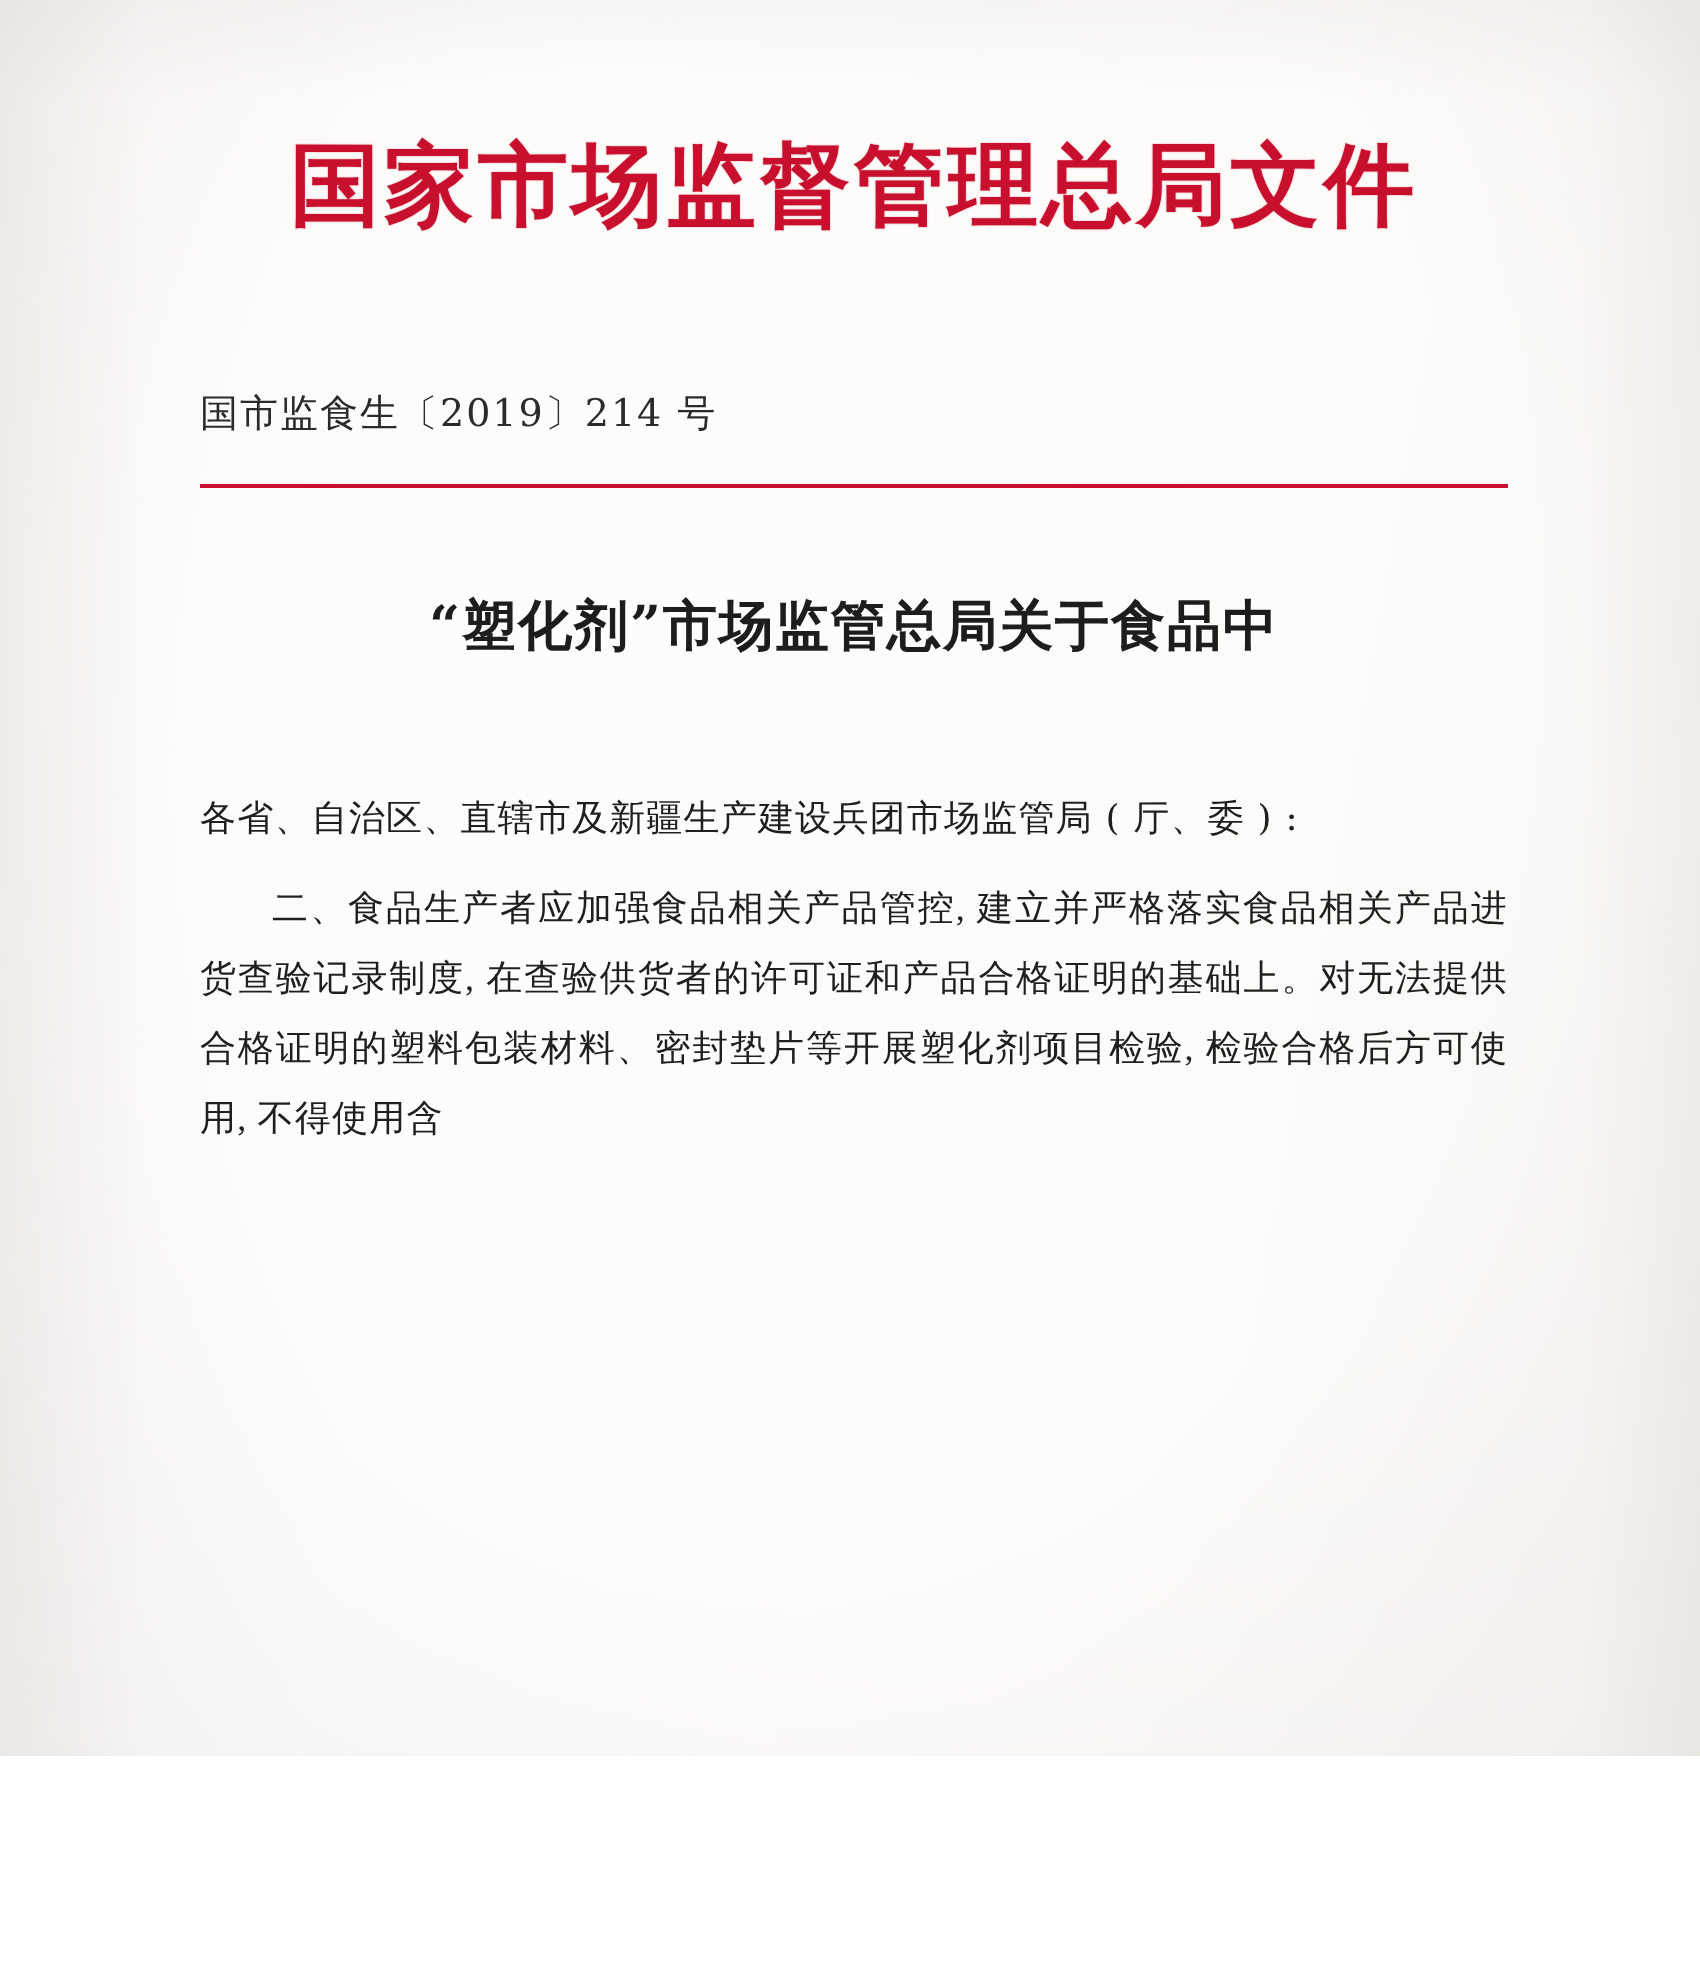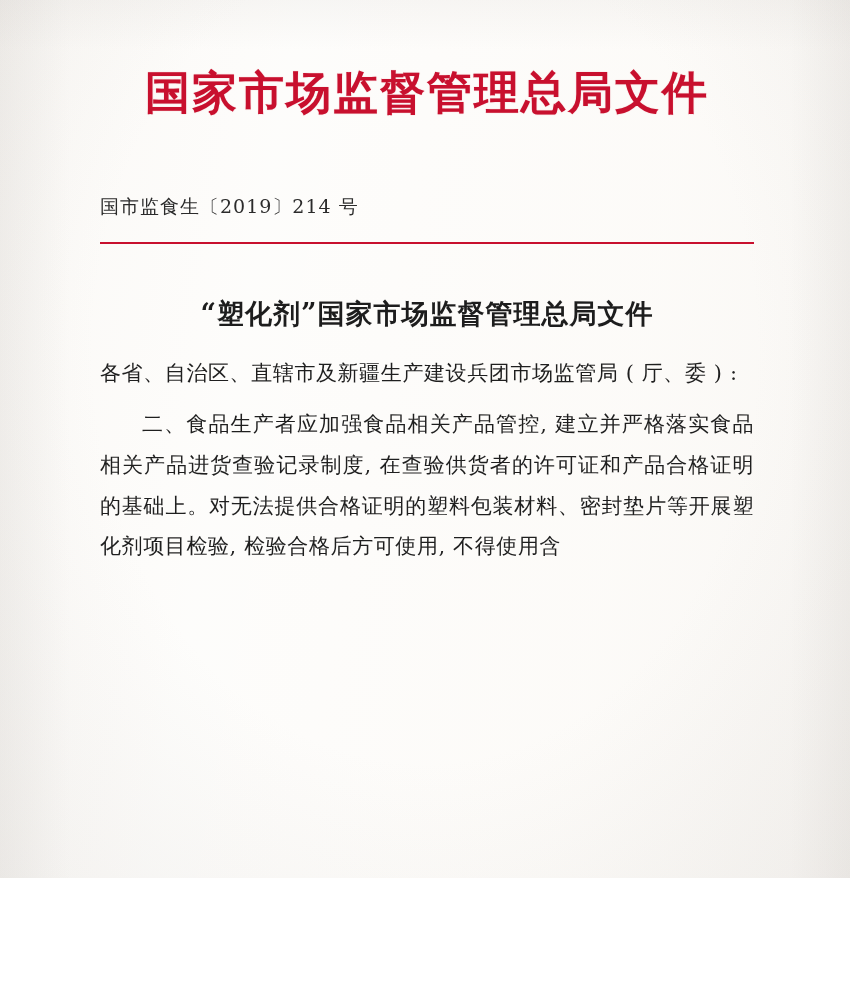--- a/index.html
+++ b/index.html
@@ -85,56 +85,57 @@
     color: #1d1d1d;
     line-height: 1.62;
     letter-spacing: 1px;
   }
   .doc-title .line2 {
     display: block;
   }
 
   
   .content {
-    margin-top: 17px;
-    font-size: 21px;
+    margin-top: 56px;
+    font-size: 18px;
     color: #1f1f1f;
     line-height: 1.95;
     letter-spacing: 0.6px;
     text-align: justify;
   }
   .content p {
     margin: 0 0 10px 0;
   }
   .content p.indent {
     text-indent: 2em;
   }
   .content p.salutation {
     text-indent: 0;
   }
   .content p.last {
     margin-bottom: 0;
+    font-family: Liberation Serif, serif;
   }
 </style>
 </head>
 <body>
 
 <div class="page">
   <div class="doc-body">
 
     <div class="masthead">
       <div class="masthead-title">国家市场监督管理总局文件</div>
     </div>
 
     <div class="doc-number">国市监食生〔2019〕214 号</div>
 
     <div class="red-rule"></div>
 
     <div class="doc-title">
-      <span class="line2">“塑化剂”国家市场监督管理总局文件</span>
+      <span class="line2">“塑化剂”市场监管总局关于食品中</span>
     </div>
 
     <div class="content">
       <p class="salutation">各省、自治区、直辖市及新疆生产建设兵团市场监管局 ( 厅、委 ) :</p>
       <p class="indent last">二、食品生产者应加强食品相关产品管控, 建立并严格落实食品相关产品进货查验记录制度, 在查验供货者的许可证和产品合格证明的基础上。对无法提供合格证明的塑料包装材料、密封垫片等开展塑化剂项目检验, 检验合格后方可使用, 不得使用含</p>
     </div>
 
   </div>
 </div>
 

